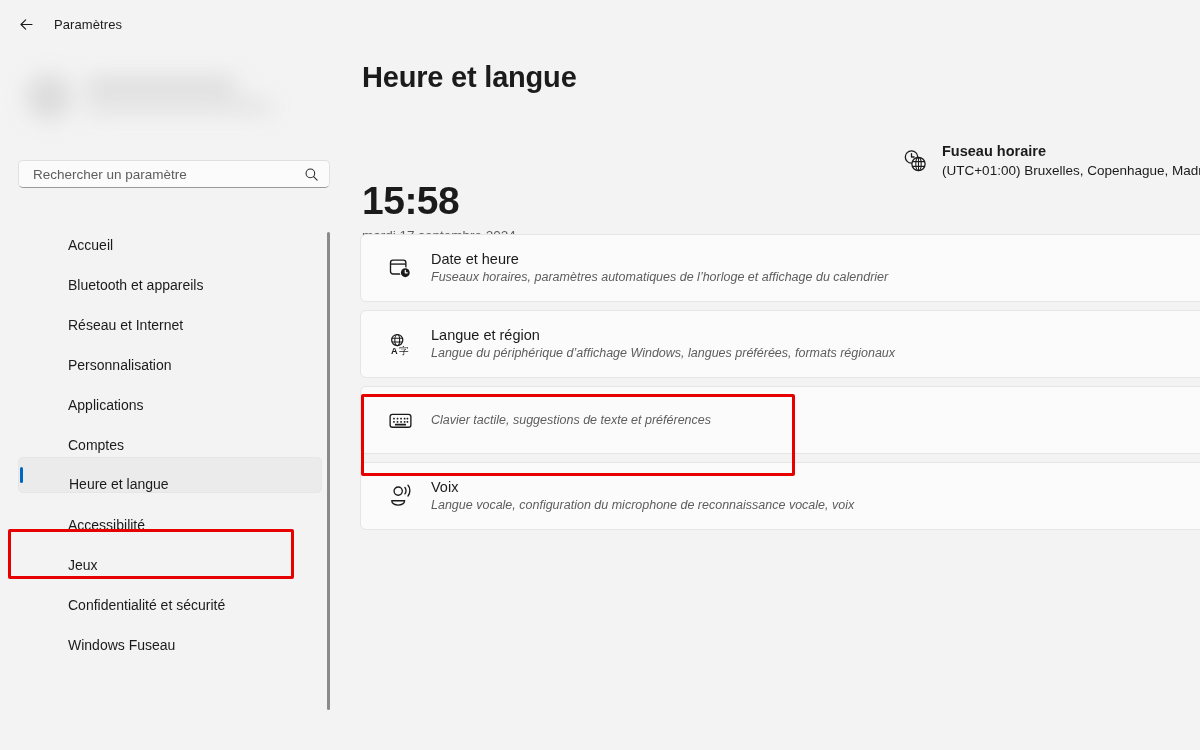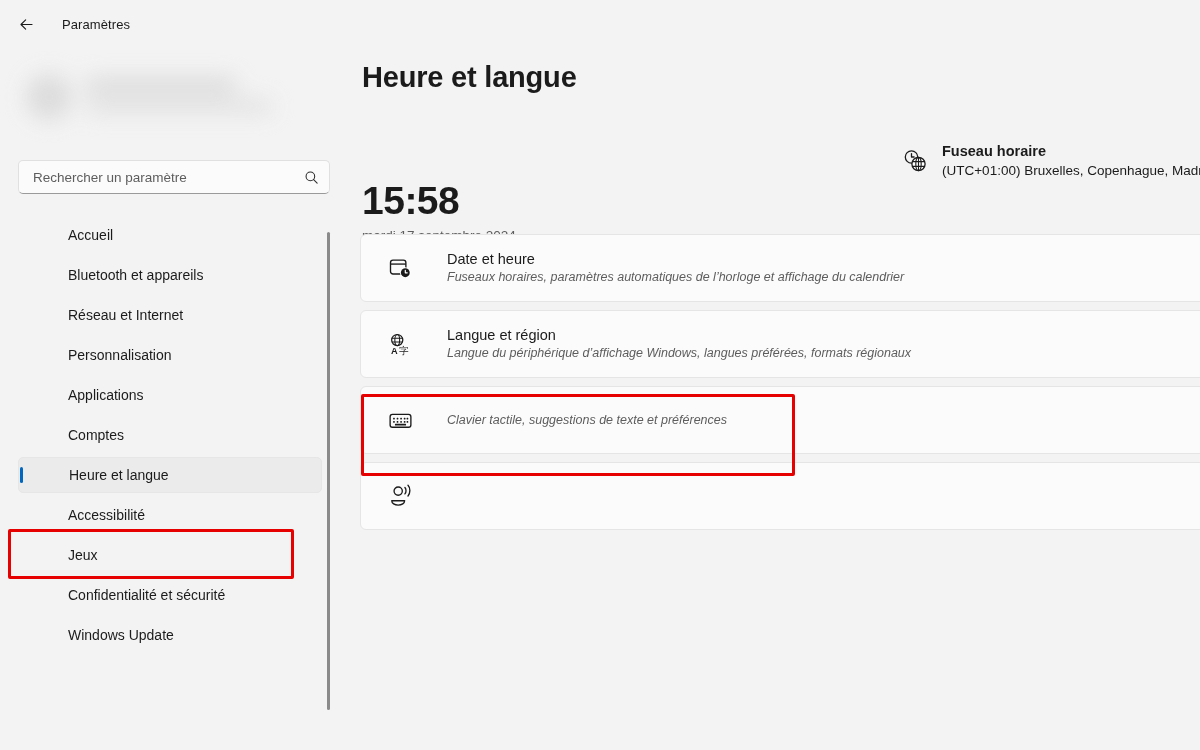--- a/index.html
+++ b/index.html
@@ -38,21 +38,21 @@
     width: 32px;
     height: 32px;
     margin-left: 10px;
     display: flex;
     align-items: center;
     justify-content: center;
     border-radius: 5px;
     cursor: pointer;
   }
   .titlebar-title {
-    margin-left: 20px;
+    margin-left: 12px;
     font-size: 13px;
     font-weight: 400;
     color: #1b1b1b;
     letter-spacing: .1px;
   }
 
   
   .sidebar {
     position: absolute;
     top: 48px; left: 0;
@@ -90,21 +90,21 @@
     left: 64px; top: 48px;
     width: 186px; height: 13px;
     border-radius: 4px;
     background: #dcdcdc;
   }
 
   .search-box {
     position: absolute;
     top: 112px; left: 18px;
     width: 312px;
-    height: 34px;
+    height: 28px;
     box-sizing: border-box;
     background: #fbfbfb;
     border: 1px solid #e0e0e0;
     border-bottom: 1px solid #9a9a9a;
     border-radius: 5px;
     display: flex;
     align-items: center;
     padding: 0 10px 0 14px;
     cursor: text;
   }
@@ -127,21 +127,21 @@
     width: 340px;
     height: 585px;
     overflow: hidden;
   }
   .nav-item {
     position: relative;
     height: 36px;
     margin: 4px 18px 4px 18px;
     border-radius: 5px;
     display: flex;
-    align-items: center;
+    align-items: flex-end;
     padding-left: 50px;
     font-size: 14px;
     color: #1b1b1b;
     cursor: pointer;
     box-sizing: border-box;
   }
   .nav-item.selected {
     background: #ebebeb;
     border: 1px solid #e6e6e6;
   }
@@ -244,21 +244,21 @@
     cursor: pointer;
   }
   .card-icon {
     width: 34px;
     flex: none;
     display: flex;
     align-items: center;
     justify-content: center;
     color: #1b1b1b;
   }
-  .card-text { margin-left: 30px; }
+  .card-text { margin-left: 14px; }
   .card-title {
     font-size: 14.5px;
     font-weight: 400;
     color: #1b1b1b;
     line-height: 1.25;
   }
   .card-sub {
     margin-top: 2px;
     font-size: 12.5px;
     color: #5d5d5d;
@@ -334,21 +334,21 @@
       <div class="nav-item">
           <span>Accessibilité</span>
         </div>
       <div class="nav-item">
           <span>Jeux</span>
         </div>
       <div class="nav-item">
           <span>Confidentialité et sécurité</span>
         </div>
       <div class="nav-item">
-          <span>Windows Update</span>
+          <span>Windows Fuseau</span>
         </div>
     </div>
 
     <div class="sb-track"></div>
 
   </div>
 
   <div class="content">
 
     <div class="page-title">Heure et langue</div>
@@ -434,20 +434,24 @@
 
       <div class="card">
         <span class="card-icon">
           <svg width="25" height="26" viewBox="0 0 26 27" fill="none">
             <circle cx="10.6" cy="8.4" r="4.3" stroke="#1b1b1b" stroke-width="1.4"></circle>
             <path d="M3.9 18.4c0 2.6 3 4.6 6.7 4.6s6.7-2 6.7-4.6H3.9Z" stroke="#1b1b1b" stroke-width="1.4" stroke-linejoin="round"></path>
             <path d="M17.6 4.6c1.5 1.6 1.5 5 0 6.7" stroke="#1b1b1b" stroke-width="1.4" stroke-linecap="round"></path>
             <path d="M20.8 2.4c2.6 2.6 2.6 8.3 0 11.1" stroke="#1b1b1b" stroke-width="1.4" stroke-linecap="round"></path>
           </svg>
         </span>
+        <div class="card-text">
+          <div class="card-title">Voix</div>
+          <div class="card-sub">Langue vocale, configuration du microphone de reconnaissance vocale, voix</div>
+        </div>
       </div>
 
     </div>
   </div>
 
   <div class="annot" id="annot-nav"></div>
   <div class="annot" id="annot-card"></div>
 
 </div>
 

